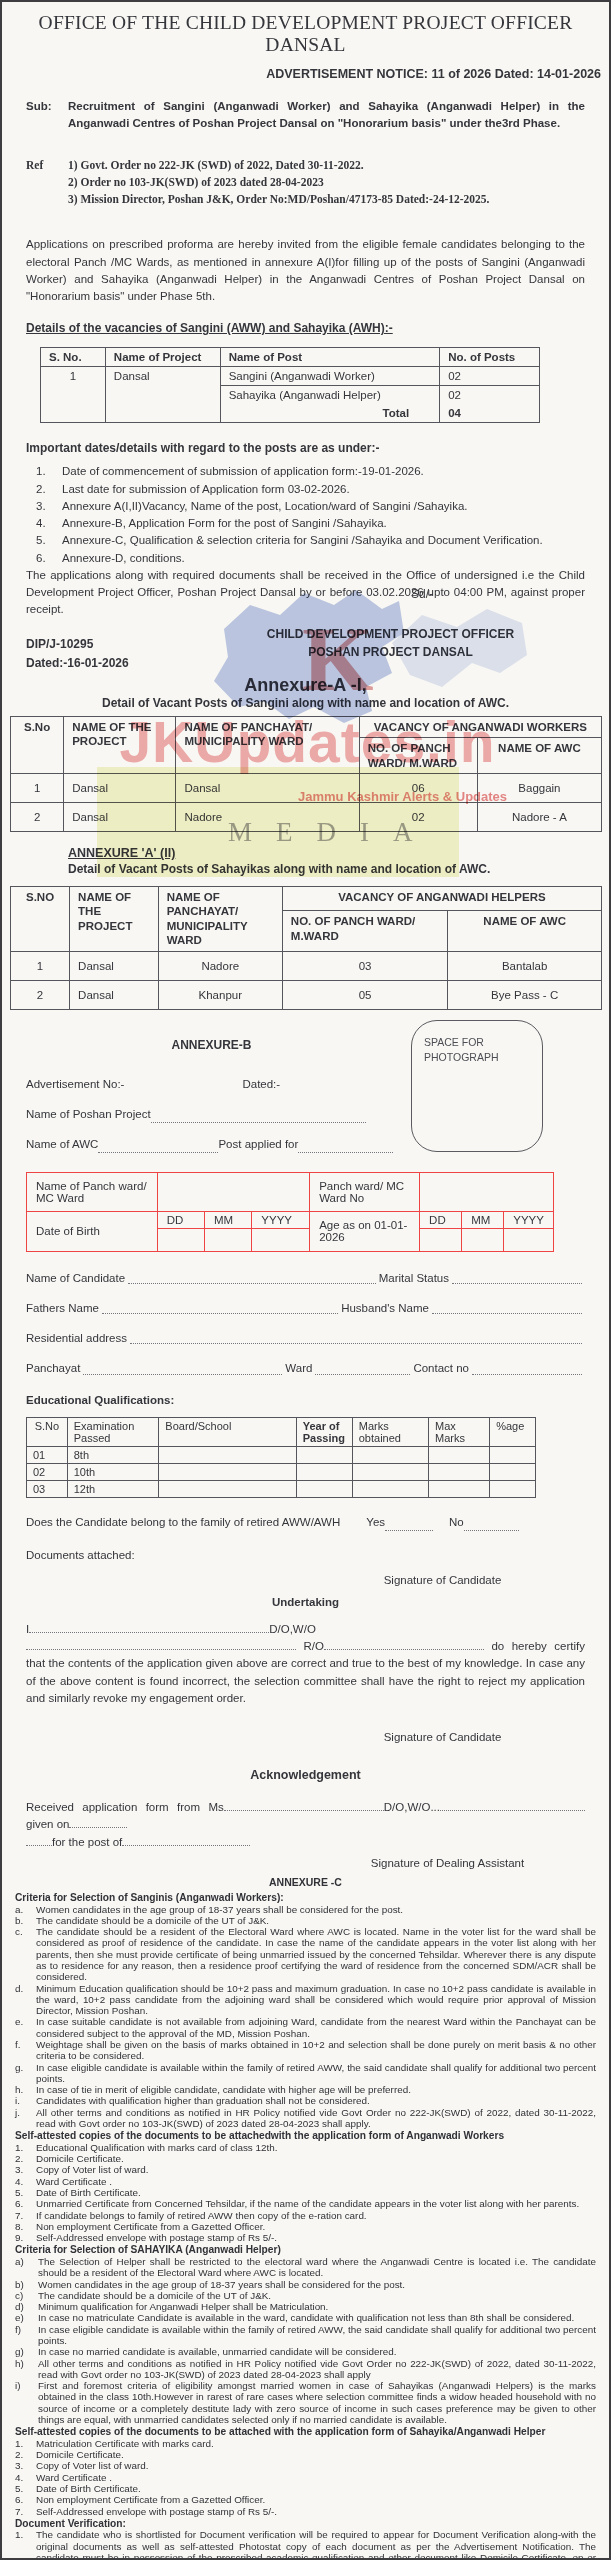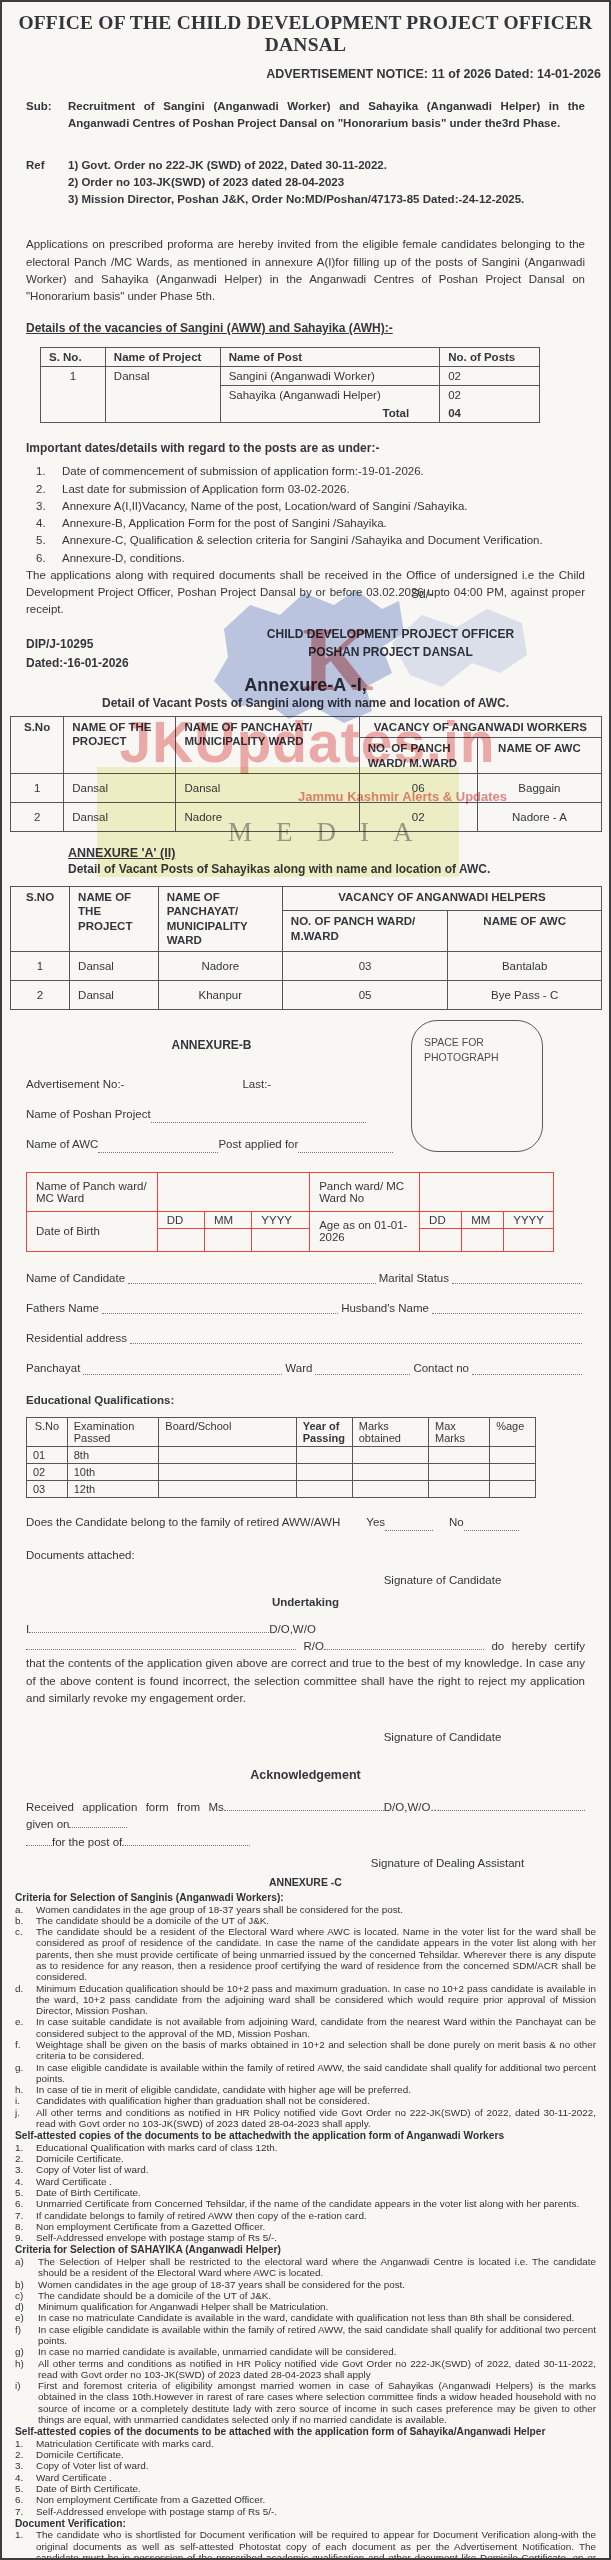--- a/index.html
+++ b/index.html
@@ -2,21 +2,21 @@
 <html><head>
 <meta charset="utf-8">
 <style>
   html,body{margin:0;padding:0;background:#8f8f88;}
   .page{position:relative;width:611px;height:2560px;margin:0 auto;background:#f8f7f3;
         border:2px solid #3e3e40;box-sizing:border-box;padding:10px 8px 0 8px;
         font-family:"Liberation Sans",sans-serif;color:#35363c;overflow:hidden;}
   .b{font-weight:bold;}
   .ctr{text-align:center;}
   .jst{text-align:justify;}
-  .office-title{font-family:"Liberation Serif",serif;font-weight:bold;font-size:19.5px;text-align:center;letter-spacing:.2px;}
+  .office-title{font-family:"Liberation Serif",serif;font-weight:normal;font-size:19.5px;text-align:center;letter-spacing:.2px;}
   .adv-line{text-align:right;font-weight:bold;font-size:12.5px;margin-top:11px;}
   .sec{padding:0 16px;font-size:11.5px;line-height:1.5;}
   .pair{display:flex;gap:14px;margin-top:17px;}
   .pair .tag{flex:none;font-weight:bold;width:28px;}
   .reflines div{font-weight:bold;}
   .h-underline{font-weight:bold;font-size:12px;text-decoration:underline;margin:16px 16px 0 16px;}
   table{border-collapse:collapse;}
   .tb th,.tb td{border:1px solid #55555c;font-size:11.5px;padding:3px 8px;vertical-align:top;}
   .t1{margin:12px 24px 0 30px;width:500px;}
   .t1 th{text-align:left;font-weight:bold;}
@@ -71,21 +71,21 @@
 <div class="page">
 
   <div class="office-title">OFFICE OF THE CHILD DEVELOPMENT PROJECT OFFICER DANSAL</div>
   <div class="adv-line">ADVERTISEMENT NOTICE: 11  of 2026    Dated:  14-01-2026</div>
 
   <div class="sec pair b jst">
     <span class="tag">Sub:</span>
     <span>Recruitment of Sangini (Anganwadi Worker) and Sahayika (Anganwadi Helper) in the Anganwadi Centres of Poshan Project Dansal on "Honorarium basis" under the3rd  Phase.</span>
   </div>
 
-  <div class="sec pair" style="margin-top:24px;">
+  <div class="sec pair" style="margin-top:24px;font-family:Liberation Serif, serif;">
     <span class="tag">Ref</span>
     <span class="reflines">
       <div>1) Govt. Order no 222-JK (SWD) of  2022, Dated 30-11-2022.</div>
       <div>2) Order no 103-JK(SWD) of 2023 dated 28-04-2023</div>
       <div>3) Mission Director, Poshan J&amp;K, Order No:MD/Poshan/47173-85  Dated:-24-12-2025.</div>
     </span>
   </div>
 
   <div class="sec jst" style="margin-top:28px;">Applications on prescribed proforma are hereby invited from the eligible female candidates belonging to the electoral Panch /MC Wards, as mentioned in annexure A(I)for filling up of the posts of Sangini (Anganwadi Worker) and Sahayika (Anganwadi Helper) in the Anganwadi Centres of Poshan Project Dansal on "Honorarium basis" under Phase 5th.</div>
 
@@ -231,21 +231,21 @@
   </tbody>
     </table>
 
   <div class="sec" style="margin-top:26px">
     <div class="photo-float">SPACE FOR PHOTOGRAPH</div>
     <div class="ctr b" style="font-size:12px">ANNEXURE-B</div>
 
     <div class="formline" style="margin-top:22px">
       <span class="lbl">Advertisement No:-</span>
       <span style="width:118px"></span>
-      <span class="lbl">Last:-</span>
+      <span class="lbl">Dated:-</span>
     </div>
 
     <div class="formline">
       <span class="lbl">Name of Poshan Project</span>
       <span class="dotsfix" style="width:215px"></span>
     </div>
 
     <div class="formline">
       <span class="lbl">Name of AWC</span>
       <span class="dotsfix" style="width:120px"></span>

